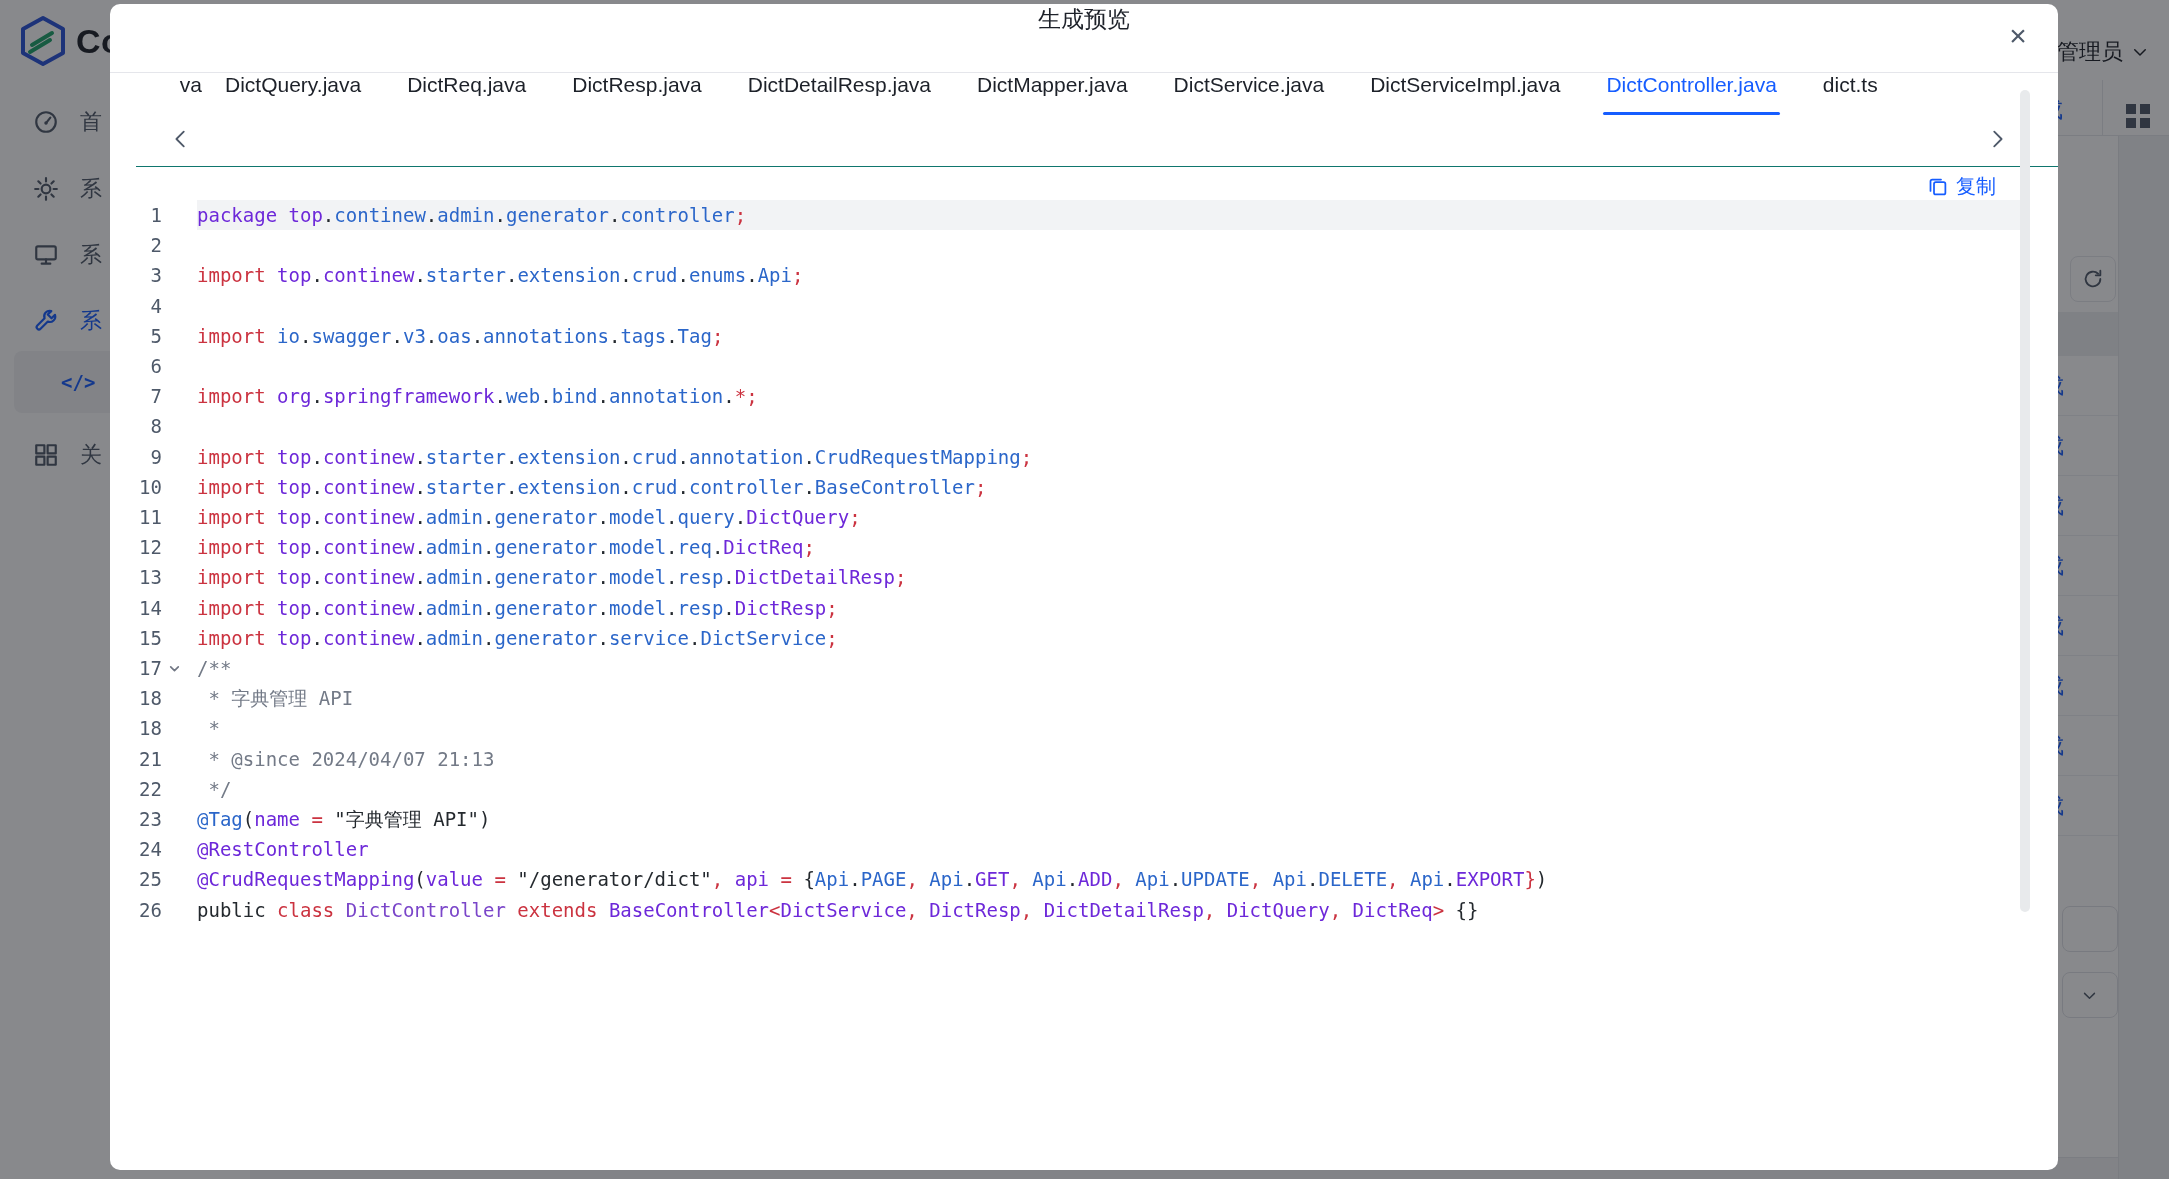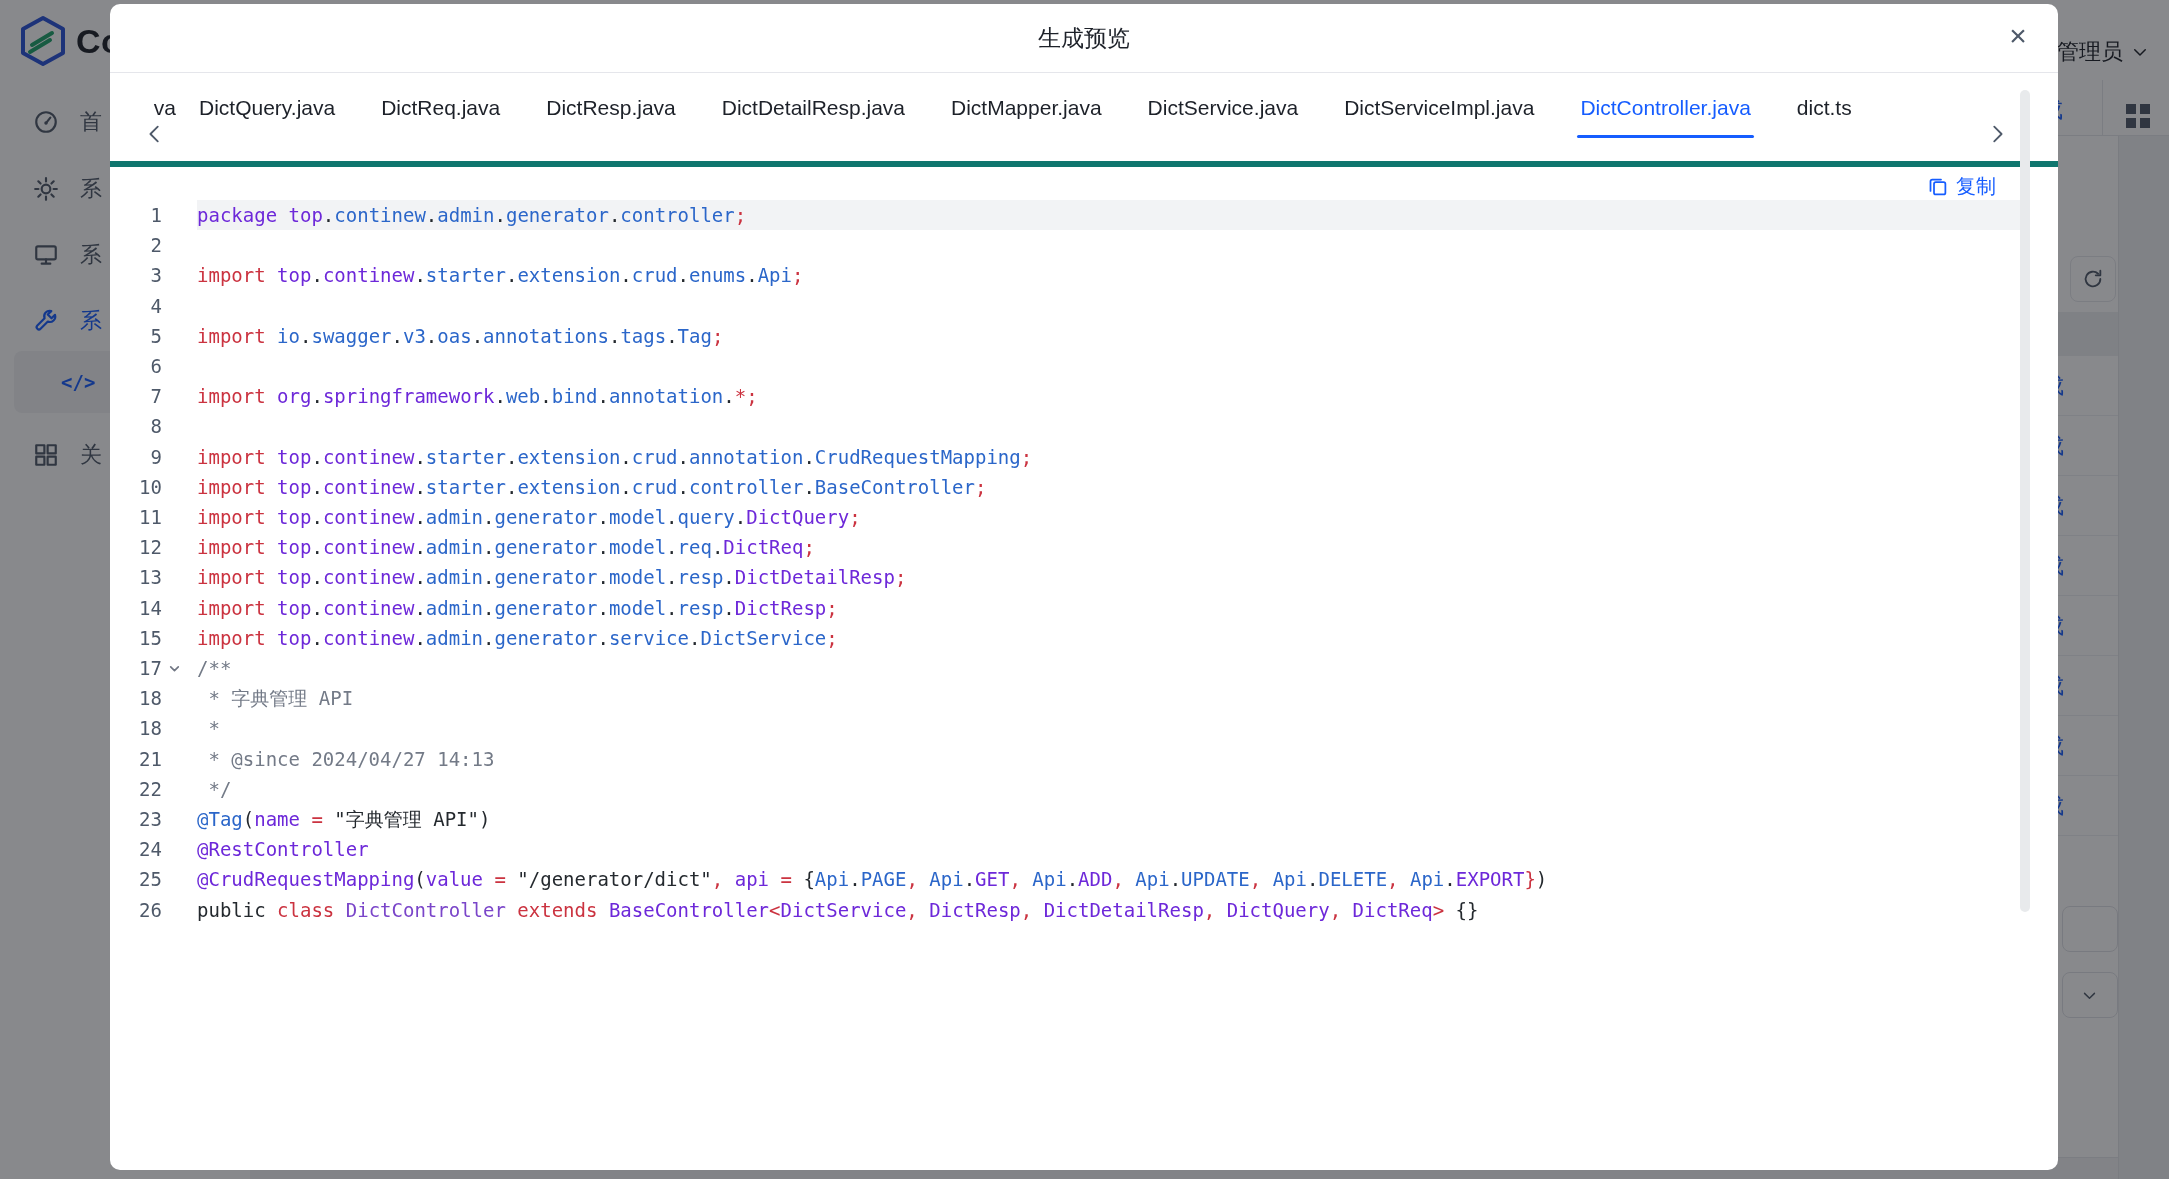--- a/index.html
+++ b/index.html
@@ -35,25 +35,25 @@
   .bg-row .frag { position:absolute; left:142px; top:15px; color:#165dff; font-size:22px; }
   .bg-minibtn { position:absolute; width:56px; height:46px; border:1.5px solid #dfe1e6; border-radius:8px; background:#fff; display:flex; align-items:center; color:#4e5969; }
   #bg-pagebtn { left:2062px; top:906px; }
   #bg-select { left:2062px; top:972px; padding-left:18px; }
 
   
   #overlay { position:absolute; inset:0; background:rgba(17,20,26,0.5); z-index:5; }
 
   
   #modal { position:absolute; left:110px; top:4px; width:1948px; height:1166px; background:#fff; border-radius:10px; z-index:10; }
-  #modal-header { position:relative; height:69px; border-bottom:1px solid #e5e6eb; display:flex; align-items:center; justify-content:center; }
+  #modal-header { position:relative; height:69px; border-bottom:1px solid #e5e6eb; display:flex; align-items:flex-start; justify-content:center; }
   #modal-title { font-size:23px; font-weight:500; color:#1d2129; }
   #modal-close { position:absolute; right:22px; top:14px; width:36px; height:36px; display:flex; align-items:center; justify-content:center; font-size:30px; font-weight:300; color:#4e5969; cursor:pointer; line-height:1; }
 
-  #tabbar { position:relative; height:94px; border-bottom:6px solid #0f766e; display:flex; align-items:center; padding:0 70px 0 34px; }
+  #tabbar { position:relative; height:94px; border-bottom:1px solid #0f766e; display:flex; align-items:flex-start; padding:0 70px 0 34px;margin-left:26px; }
   #tab-chevron-left { position:absolute; left:34px; bottom:16px; width:22px; height:22px; color:#4e5969; }
   #tab-chevron-right { position:absolute; right:50px; bottom:16px; width:22px; height:22px; color:#4e5969; }
   #tab-overflow { width:32px; overflow:hidden; padding-bottom:18px; font-size:21px; color:#1d2129; direction:rtl; white-space:nowrap; }
   #tab-list { display:flex; align-items:flex-end; }
   .tab { position:relative; padding:0 23px 18px 23px; font-size:21px; color:#1d2129; white-space:nowrap; cursor:pointer; }
   .tab.active { color:#165dff; }
   .tab .underline { position:absolute; left:20px; right:20px; bottom:0; height:3px; background:#165dff; border-radius:2px; }
 
   #modal-body { position:relative; height:1002px; }
   #copy-btn { position:absolute; right:62px; top:6px; display:flex; align-items:center; gap:8px; color:#165dff; font-size:20px; cursor:pointer; }
@@ -333,21 +333,21 @@
             <div class="line-main"><span class="c-g"> * 字典管理 API</span></div>
           </div>
           <div class="code-row">
             <div class="gutter">18</div>
             <div class="foldslot"></div>
             <div class="line-main"><span class="c-g"> *</span></div>
           </div>
           <div class="code-row">
             <div class="gutter">21</div>
             <div class="foldslot"></div>
-            <div class="line-main"><span class="c-g"> * @since 2024/04/27 14:13</span></div>
+            <div class="line-main"><span class="c-g"> * @since 2024/04/07 21:13</span></div>
           </div>
           <div class="code-row">
             <div class="gutter">22</div>
             <div class="foldslot"></div>
             <div class="line-main"><span class="c-g"> */</span></div>
           </div>
           <div class="code-row">
             <div class="gutter">23</div>
             <div class="foldslot"></div>
             <div class="line-main"><span class="c-b">@Tag</span><span class="c-d">(</span><span class="c-o">name</span><span class="c-d"> </span><span class="c-k">=</span><span class="c-d"> "字典管理 API")</span></div>

